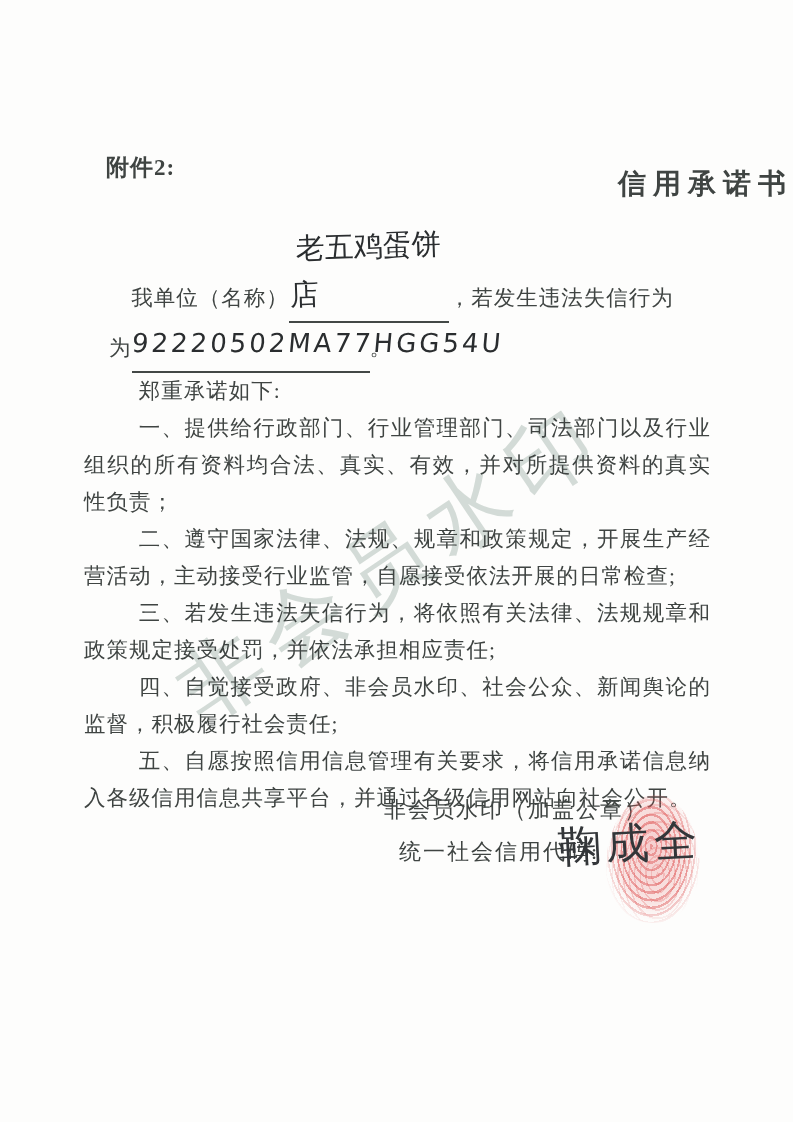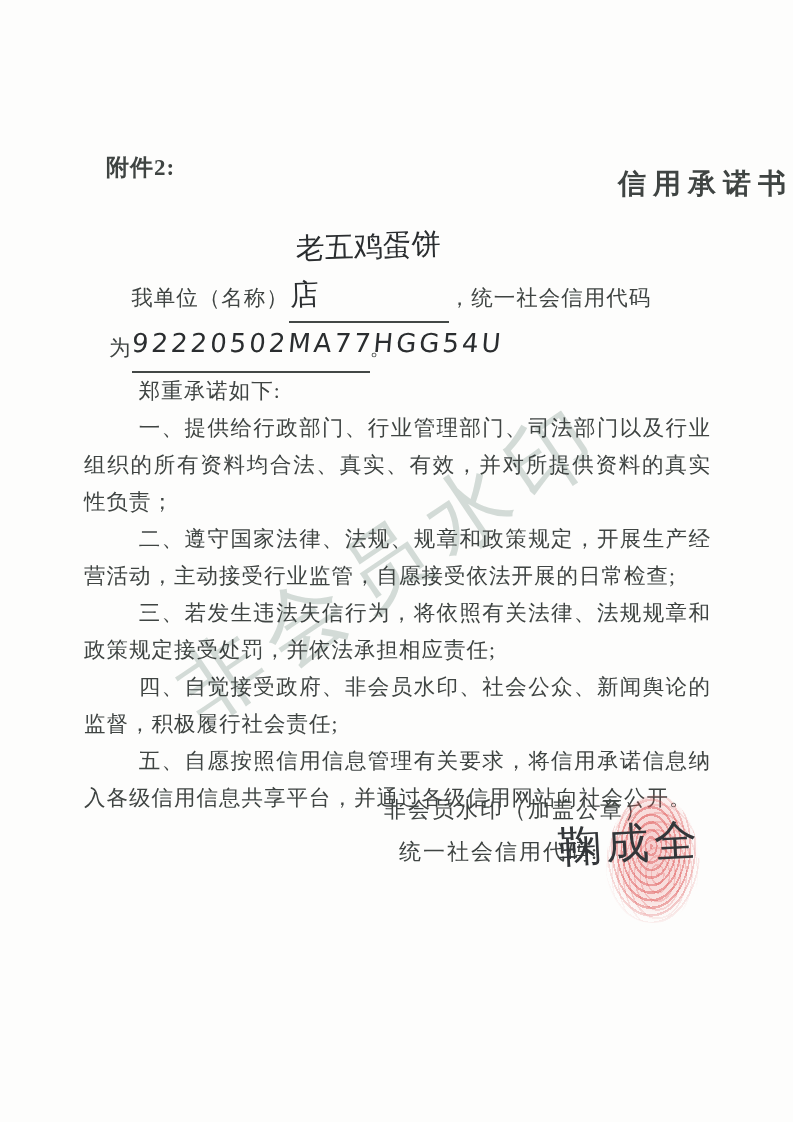--- a/index.html
+++ b/index.html
@@ -89,21 +89,21 @@
 <div class="page">
 
   <div class="watermark">非会员水印</div>
 
   <div class="attachment">附件2:</div>
 
   <div class="title">信用承诺书</div>
 
   <div class="content">
 
-    <p class="para intro"><span>我单位（名称）</span><span class="blank name-blank"><span class="handwriting name-hw">老五鸡蛋饼店</span></span><span>，统一社会信用代码</span><br><span class="line2-prefix">为</span><span class="blank code-blank"><span class="handwriting code-hw">92220502MA77HGG54U</span></span><span>。</span></p>
+    <p class="para intro"><span>我单位（名称）</span><span class="blank name-blank"><span class="handwriting name-hw">老五鸡蛋饼店</span></span><span>，若发生违法失信行为</span><br><span class="line2-prefix">为</span><span class="blank code-blank"><span class="handwriting code-hw">92220502MA77HGG54U</span></span><span>。</span></p>
 
     <p class="para">郑重承诺如下:</p>
 
     <p class="para">一、提供给行政部门、行业管理部门、司法部门以及行业组织的所有资料均合法、真实、有效，并对所提供资料的真实性负责；</p>
     <p class="para">二、遵守国家法律、法规、规章和政策规定，开展生产经营活动，主动接受行业监管，自愿接受依法开展的日常检查;</p>
     <p class="para">三、若发生违法失信行为，将依照有关法律、法规规章和政策规定接受处罚，并依法承担相应责任;</p>
     <p class="para">四、自觉接受政府、非会员水印、社会公众、新闻舆论的监督，积极履行社会责任;</p>
     <p class="para">五、自愿按照信用信息管理有关要求，将信用承诺信息纳入各级信用信息共享平台，并通过各级信用网站向社会公开。</p>
 
   </div>

